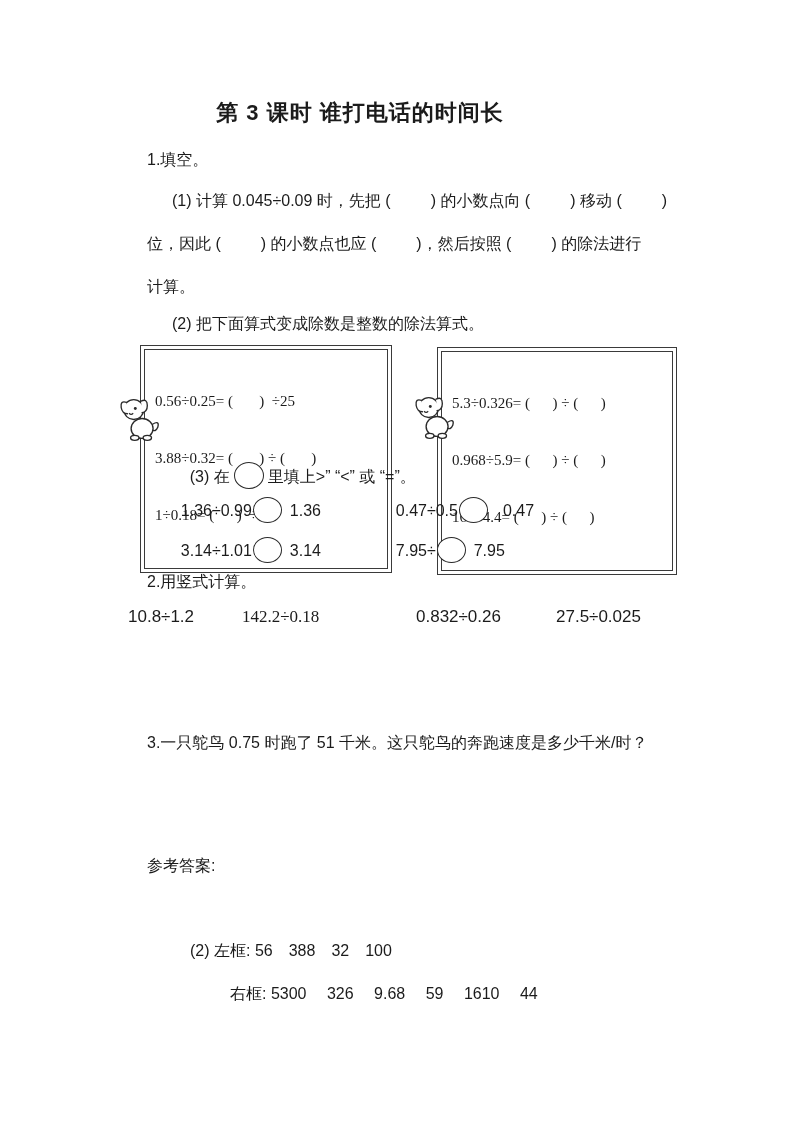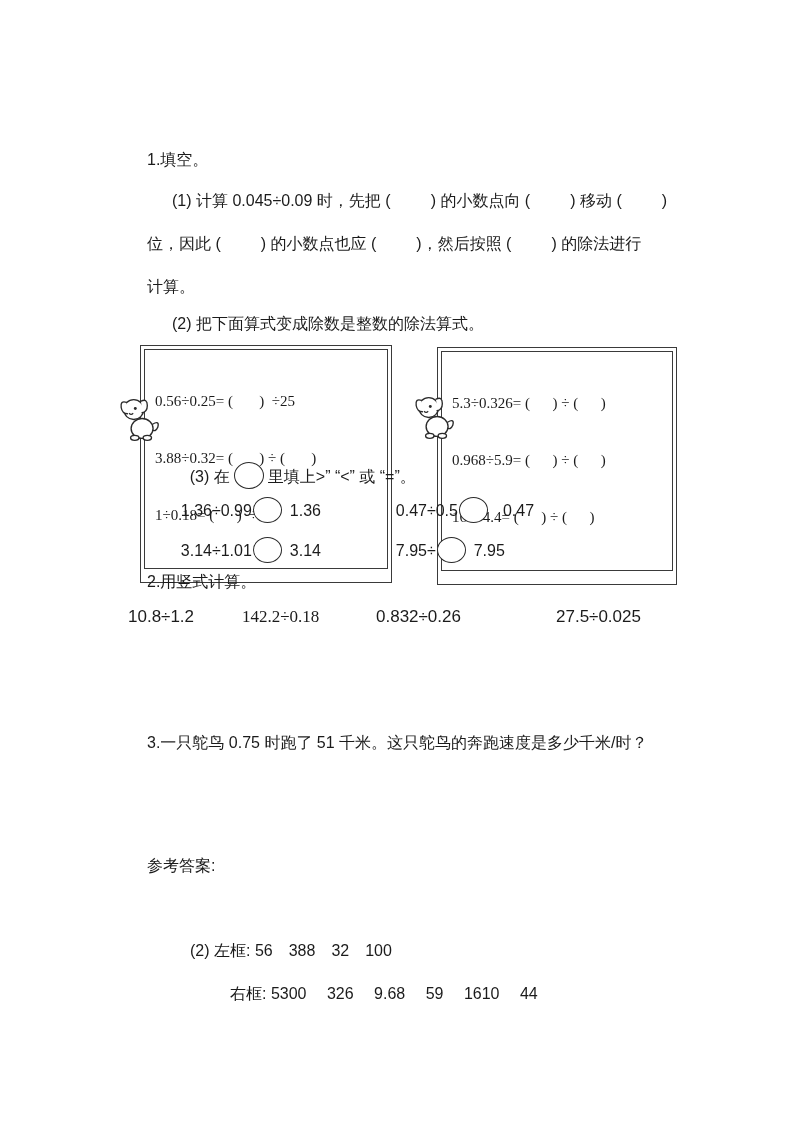--- a/index.html
+++ b/index.html
@@ -17,21 +17,21 @@
     top:98px; left:0; width:720px;
     text-align:center;
     font-size:22px; font-weight:bold;
     letter-spacing:1px;
   }
   .bodytext { line-height:22px;margin-left:27px; }
   
   .eqbox {
     position:absolute;
     border:1px solid #3a3a3a;
-    padding:3px 3px 13px 3px;
+    padding:3px 3px 3px 3px;
     background:#ffffff;
   }
   .eqbox-inner {
     border:1px solid #3a3a3a;
     padding:4px 8px 5px 10px;
     font-family:"Liberation Serif","DejaVu Serif",serif;
     font-size:15px;
     line-height:19px;
     white-space:pre;
   }
@@ -54,20 +54,21 @@
     margin:0 4px;
   }
   .cmp { font-size:16px; }
   .expr { font-size:17px; }
 </style>
 </head>
 <body>
 
 <div class="page">
 
+  <div class="abs title">第 3 课时 谁打电话的时间长</div>
 
   <div class="abs bodytext" style="left:120px; top:149px;">1.填空。</div>
 
   <div class="abs bodytext" style="left:145px; top:190px;">(1) 计算 0.045÷0.09 时，先把 (         ) 的小数点向 (         ) 移动 (         )</div>
   <div class="abs bodytext" style="left:120px; top:233px;">位，因此 (         ) 的小数点也应 (         )，然后按照 (         ) 的除法进行</div>
   <div class="abs bodytext" style="left:120px; top:276px;">计算。</div>
 
   <div class="abs bodytext" style="left:145px; top:313px;">(2) 把下面算式变成除数是整数的除法算式。</div>
 
   <div class="eqbox" style="left:140px; top:345px; width:244px;">
@@ -125,21 +126,21 @@
   <div class="abs cmp" style="left:163px; top:519px;text-align:right;">
     <span>3.14÷1.01</span><span class="circle"></span><span>3.14</span>
   </div>
   <div class="abs cmp" style="left:378px; top:519px;">
     <span>7.95÷</span><span class="circle"></span><span>7.95</span>
   </div>
 
   <div class="abs bodytext" style="left:120px; top:571px;">2.用竖式计算。</div>
   <div class="abs expr" style="left:128px; top:607px;">10.8÷1.2</div>
   <div class="abs expr" style="left:242px; top:607px;font-family:Liberation Serif, serif;">142.2÷0.18</div>
-  <div class="abs expr" style="left:376px; top:607px;">0.832÷0.26</div>
+  <div class="abs expr" style="left:416px; top:607px;">0.832÷0.26</div>
   <div class="abs expr" style="left:548px; top:607px;margin-left:8px;">27.5÷0.025</div>
 
   <div class="abs bodytext" style="left:120px; top:732px;">3.一只鸵鸟 0.75 时跑了 51 千米。这只鸵鸟的奔跑速度是多少千米/时？</div>
 
   <div class="abs bodytext" style="left:120px; top:855px;">参考答案:</div>
   <div class="abs bodytext" style="left:163px; top:940px;">(2) 左框: 56　388　32　100</div>
   <div class="abs bodytext" style="left:203px; top:983px;">右框: 5300　 326　 9.68　 59　 1610　 44</div>
 
 </div>
 

